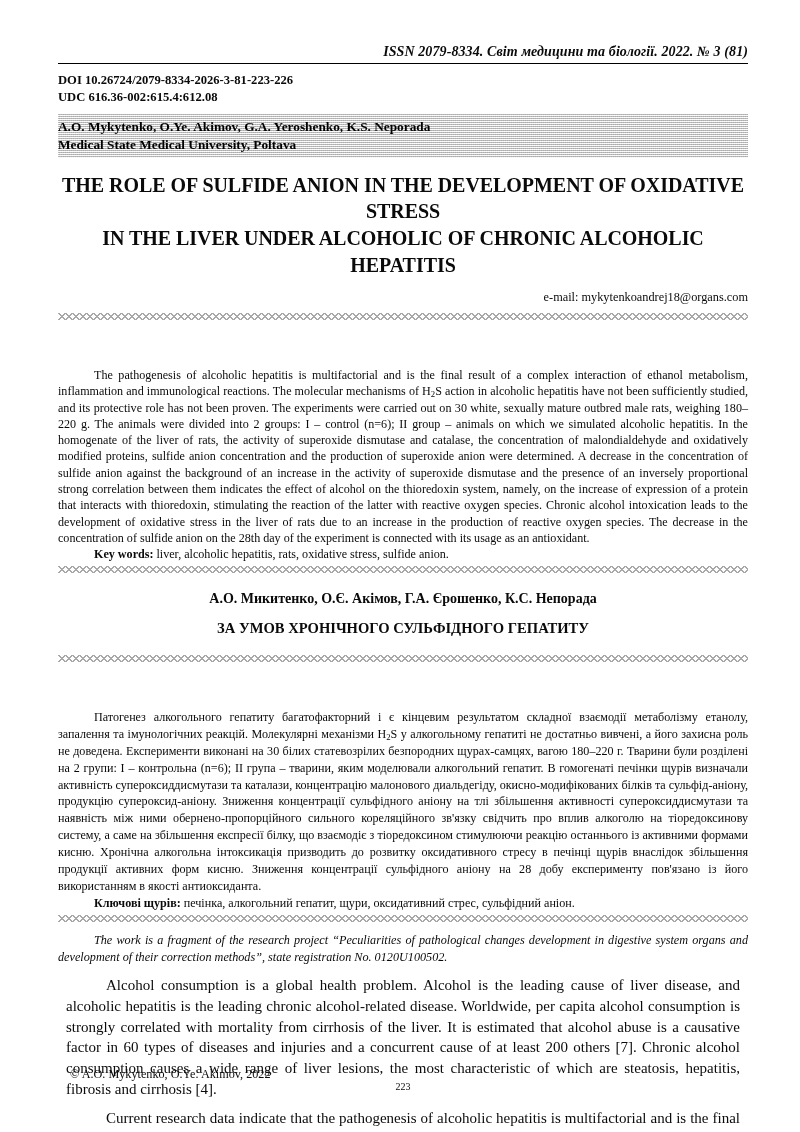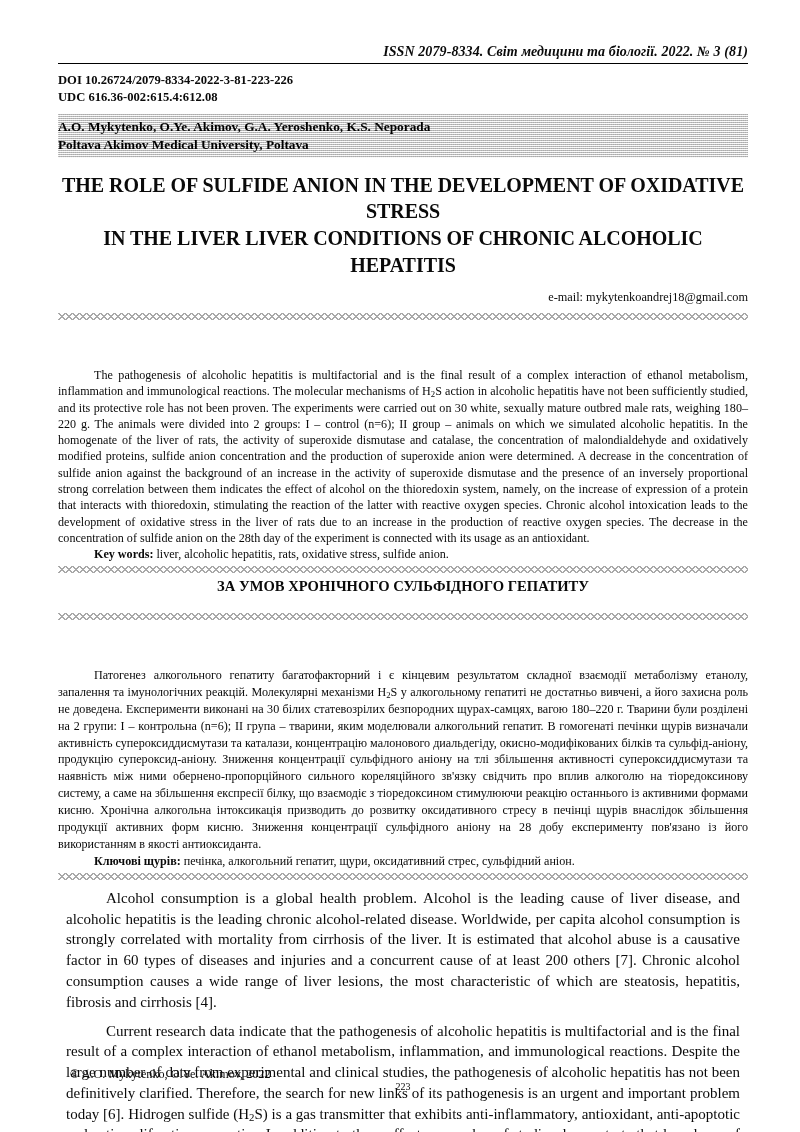--- a/index.html
+++ b/index.html
@@ -175,59 +175,61 @@
 </head>
 <body>
 
 <div class="page">
   <div class="content">
 
     <div class="running-head">ISSN 2079-8334. Світ медицини та біології. 2022. № 3 (81)</div>
     <div class="head-rule"></div>
 
     <div class="idblock">
-      <div>DOI 10.26724/2079-8334-2022-3-81-223-226</div>
+      <div>DOI 10.26724/2079-8334-2026-3-81-223-226</div>
       <div>UDC 616.36-002:615.4:612.08</div>
     </div>
 
     <div class="authors-band">
       <div class="ln">A.O. Mykytenko, O.Ye. Akimov, G.A. Yeroshenko, K.S. Neporada</div>
-      <div class="ln">Poltava Akimov Medical University, Poltava</div>
+      <div class="ln">Medical State Medical University, Poltava</div>
     </div>
 
     <div class="title-en">
       <div>THE ROLE OF SULFIDE ANION IN THE DEVELOPMENT OF OXIDATIVE STRESS</div>
-      <div>IN THE LIVER LIVER CONDITIONS OF CHRONIC ALCOHOLIC HEPATITIS</div>
-    </div>
-
-    <div class="email">e-mail: mykytenkoandrej18@gmail.com</div>
+      <div>IN THE LIVER UNDER ALCOHOLIC OF CHRONIC ALCOHOLIC HEPATITIS</div>
+    </div>
+
+    <div class="email">e-mail: mykytenkoandrej18@organs.com</div>
 
     <div class="zigzag"></div>
 
     <div class="abstract">The pathogenesis of alcoholic hepatitis is multifactorial and is the final result of a complex interaction of ethanol metabolism, inflammation and immunological reactions. The molecular mechanisms of H<sub>2</sub>S action in alcoholic hepatitis have not been sufficiently studied, and its protective role has not been proven. The experiments were carried out on 30 white, sexually mature outbred male rats, weighing 180–220 g. The animals were divided into 2 groups: I – control (n=6); II group – animals on which we simulated alcoholic hepatitis. In the homogenate of the liver of rats, the activity of superoxide dismutase and catalase, the concentration of malondialdehyde and oxidatively modified proteins, sulfide anion concentration and the production of superoxide anion were determined. A decrease in the concentration of sulfide anion against the background of an increase in the activity of superoxide dismutase and the presence of an inversely proportional strong correlation between them indicates the effect of alcohol on the thioredoxin system, namely, on the increase of expression of a protein that interacts with thioredoxin, stimulating the reaction of the latter with reactive oxygen species. Chronic alcohol intoxication leads to the development of oxidative stress in the liver of rats due to an increase in the production of reactive oxygen species. The decrease in the concentration of sulfide anion on the 28th day of the experiment is connected with its usage as an antioxidant.</div>
     <div class="kw">
       <b>Key words:</b><span> liver, alcoholic hepatitis, rats, oxidative stress, sulfide anion.</span>
     </div>
 
     <div class="zigzag"></div>
 
+    <div class="authors-uk">А.О. Микитенко, О.Є. Акімов, Г.А. Єрошенко, К.С. Непорада</div>
 
     <div class="title-uk">
       <div>ЗА УМОВ ХРОНІЧНОГО СУЛЬФІДНОГО ГЕПАТИТУ</div>
     </div>
 
     <div class="zigzag"></div>
 
     <div class="abstract uk">Патогенез алкогольного гепатиту багатофакторний і є кінцевим результатом складної взаємодії метаболізму етанолу, запалення та імунологічних реакцій. Молекулярні механізми H<sub>2</sub>S у алкогольному гепатиті не достатньо вивчені, а його захисна роль не доведена. Експерименти виконані на 30 білих статевозрілих безпородних щурах-самцях, вагою 180–220 г. Тварини були розділені на 2 групи: І – контрольна (n=6); ІІ група – тварини, яким моделювали алкогольний гепатит. В гомогенаті печінки щурів визначали активність супероксиддисмутази та каталази, концентрацію малонового диальдегіду, окисно-модифікованих білків та сульфід-аніону, продукцію супероксид-аніону. Зниження концентрації сульфідного аніону на тлі збільшення активності супероксиддисмутази та наявність між ними обернено-пропорційного сильного кореляційного зв'язку свідчить про вплив алкоголю на тіоредоксинову систему, а саме на збільшення експресії білку, що взаємодіє з тіоредоксином стимулюючи реакцію останнього із активними формами кисню. Хронічна алкогольна інтоксикація призводить до розвитку оксидативного стресу в печінці щурів внаслідок збільшення продукції активних форм кисню. Зниження концентрації сульфідного аніону на 28 добу експерименту пов'язано із його використанням в якості антиоксиданта.</div>
     <div class="kw">
       <b>Ключові щурів:</b><span> печінка, алкогольний гепатит, щури, оксидативний стрес, сульфідний аніон.</span>
     </div>
 
     <div class="zigzag"></div>
 
+    <div class="project-note">The work is a fragment of the research project “Peculiarities of pathological changes development in digestive system organs and development of their correction methods”, state registration No. 0120U100502.</div>
 
     <p class="body-par">Alcohol consumption is a global health problem. Alcohol is the leading cause of liver disease, and alcoholic hepatitis is the leading chronic alcohol-related disease. Worldwide, per capita alcohol consumption is strongly correlated with mortality from cirrhosis of the liver. It is estimated that alcohol abuse is a causative factor in 60 types of diseases and injuries and a concurrent cause of at least 200 others [7]. Chronic alcohol consumption causes a wide range of liver lesions, the most characteristic of which are steatosis, hepatitis, fibrosis and cirrhosis [4].</p>
     <p class="body-par">Current research data indicate that the pathogenesis of alcoholic hepatitis is multifactorial and is the final result of a complex interaction of ethanol metabolism, inflammation, and immunological reactions. Despite the large number of data from experimental and clinical studies, the pathogenesis of alcoholic hepatitis has not been definitively clarified. Therefore, the search for new links of its pathogenesis is an urgent and important problem today [6]. Hidrogen sulfide (H<sub>2</sub>S) is a gas transmitter that exhibits anti-inflammatory, antioxidant, anti-apoptotic and anti-proliferative properties. In addition to these effects, a number of studies demonstrate that low doses of exogenous and endogenous H<sub>2</sub>S can delay and prevent the onset and progression of liver fibrosis. Several studies show that plasma H<sub>2</sub>S levels decrease dramatically during the progression of liver fibrosis, and endogenous H<sub>2</sub>S is significantly reduced in patients with portal hypertension caused by cirrhosis. These reports suggest that inhibition of endogenous HS production may be associated with the development of human liver fibrosis [3]. Conversely, one recent study demonstrates that exogenous and endogenous HS can increase the proliferation and activation of</p>
 
   </div>
 
   <div class="footer">
     <div class="copyright">© A.O. Mykytenko, O.Ye. Akimov, 2022</div>
     <div class="page-no">223</div>
   </div>

